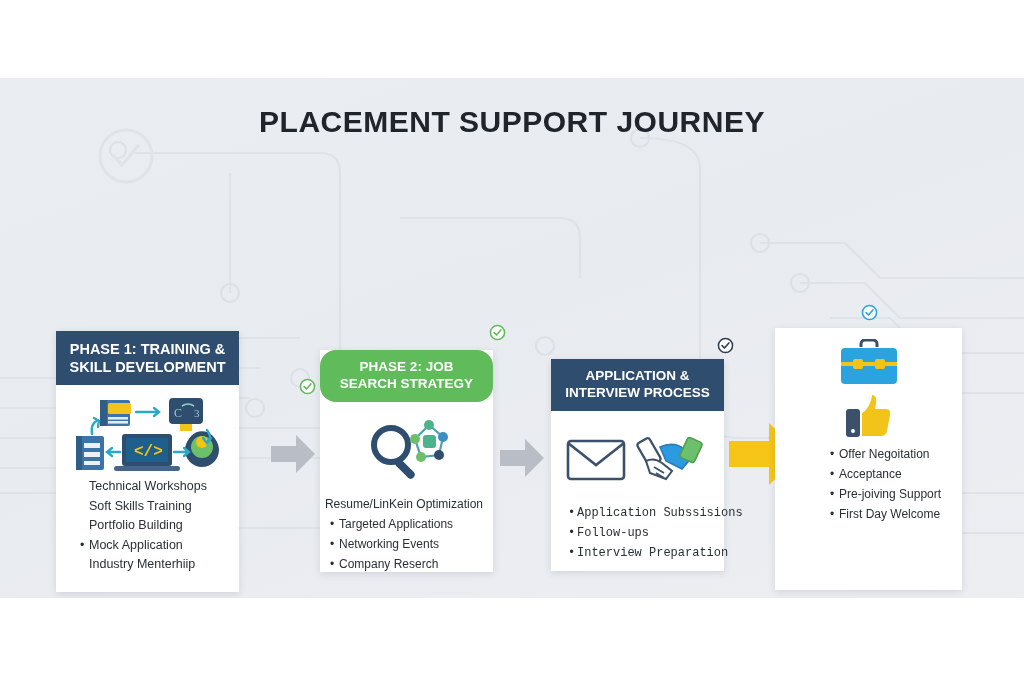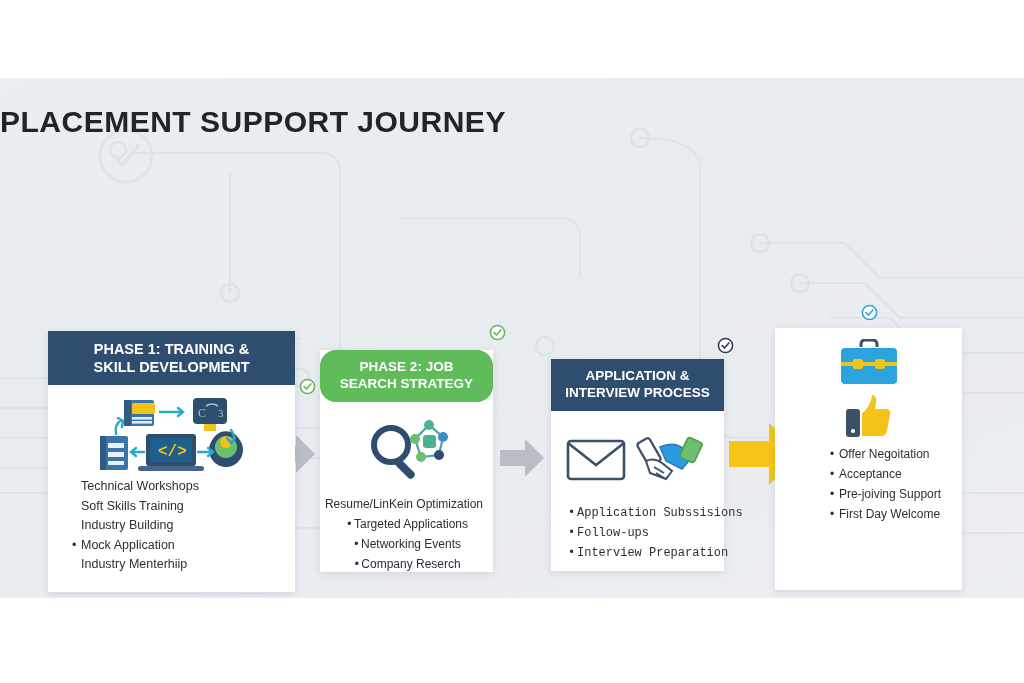--- a/index.html
+++ b/index.html
@@ -13,48 +13,48 @@
   
   .slide{
     position:absolute;left:0;top:78px;width:1024px;height:520px;
     background:linear-gradient(160deg,#eaedf1 0%,#e8ebef 45%,#eceef2 100%);
     overflow:hidden;
   }
   .circuit{position:absolute;left:0;top:0;width:1024px;height:520px;}
 
   
   .title{
-    position:absolute;left:0;top:105px;width:1024px;text-align:left;
+    position:absolute;left:0;top:105px;width:1024px;text-align:center;
     font-size:30px;font-weight:bold;letter-spacing:.5px;color:#20252b;
   }
 
   
   .card{position:absolute;background:#ffffff;box-shadow:0 2px 7px rgba(40,55,75,.13);}
   .card-head{
     color:#ffffff;text-align:center;font-weight:bold;line-height:1.25;
     padding:9px 6px;box-sizing:border-box;
   }
   .card-body{padding:6px 10px 10px 10px;}
   .icon-area{height:86px;display:flex;align-items:center;justify-content:center;gap:10px;}
   .bullets{list-style:none;margin:0;padding:0;}
   .bullets li{
     font-size:12.5px;color:#2a2f36;line-height:19px;white-space:nowrap;
   }
   .bullets li .dot{display:inline-block;width:9px;}
 
   
-  #card1{left:48px;top:253px;width:247px;height:261px;}
+  #card1{left:56px;top:253px;width:183px;height:261px;}
   #card1 .card-head{background:#2f4d6e;font-size:14.5px;}
   #card1 .bullets{margin-left:14px;}
   #card1 .bullets li{font-size:12.5px;line-height:19.5px;}
 
   
   #card2{left:320px;top:272px;width:173px;height:222px;}
   #card2 .card-head{background:#60bb5a;font-size:13.5px;border-radius:16px;}
-  #card2 .bullets li{font-size:12px;line-height:20px;text-align:center;}
+  #card2 .bullets li{font-size:12px;line-height:20px;}
   #card2 .lead{font-size:12px;color:#2a2f36;line-height:20px;white-space:nowrap;margin-left:-9px;text-align:right;}
 
   
   #card3{left:551px;top:281px;width:173px;height:212px;}
   #card3 .card-head{background:#2f4d6e;font-size:13.5px;}
   #card3 .bullets{margin-left:7px;}
   #card3 .bullets li{font-size:12px;line-height:20px;font-family:Liberation Mono, monospace;}
 
   
   #card4{left:775px;top:250px;width:187px;height:262px;}
@@ -200,21 +200,21 @@
               <path d="M50 60 H38"></path>
                 <path d="M42 56 l-5 4 5 4"></path>
               <path d="M22 42 q-2 -10 6 -14"></path>
                 <path d="M24 26 l5 3 -1 6"></path>
             </g>
           </svg>
         </div>
         <ul class="bullets">
             <li><span class="dot"></span><span>Technical Workshops</span></li>
             <li><span class="dot"></span><span>Soft Skills Training</span></li>
-            <li><span class="dot"></span><span>Industry Building</span></li>
+            <li><span class="dot"></span><span>Portfolio Building</span></li>
             <li><span class="dot">•</span><span>Mock Application</span></li>
             <li><span class="dot"></span><span>Industry Menterhiip</span></li>
           </ul>
       </div>
     </div>
 
     <div class="card" id="card2">
       <div class="card-head">
         <div>PHASE 2: JOB</div>
         <div>SEARCH STRATEGY</div>

